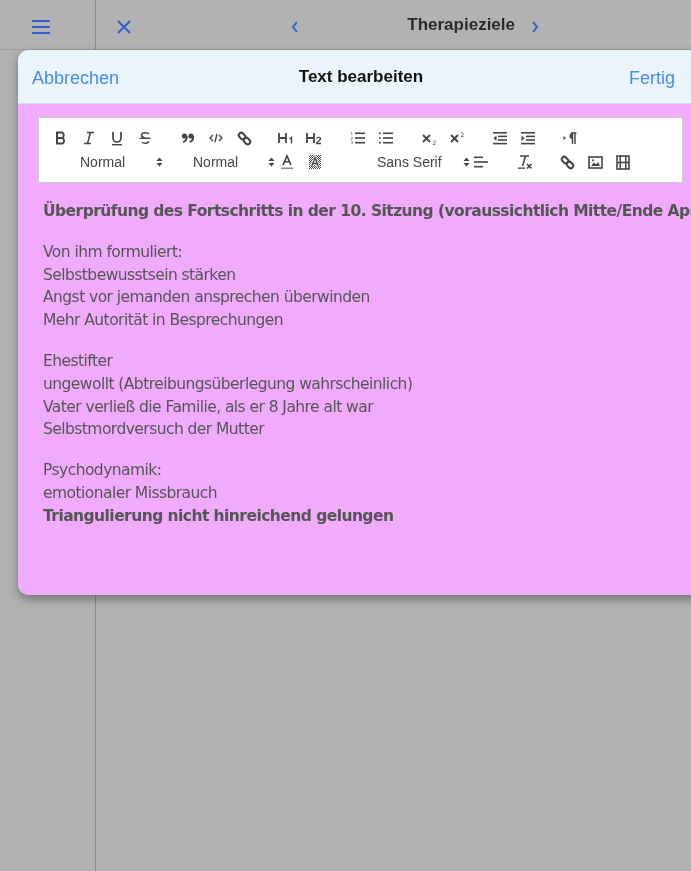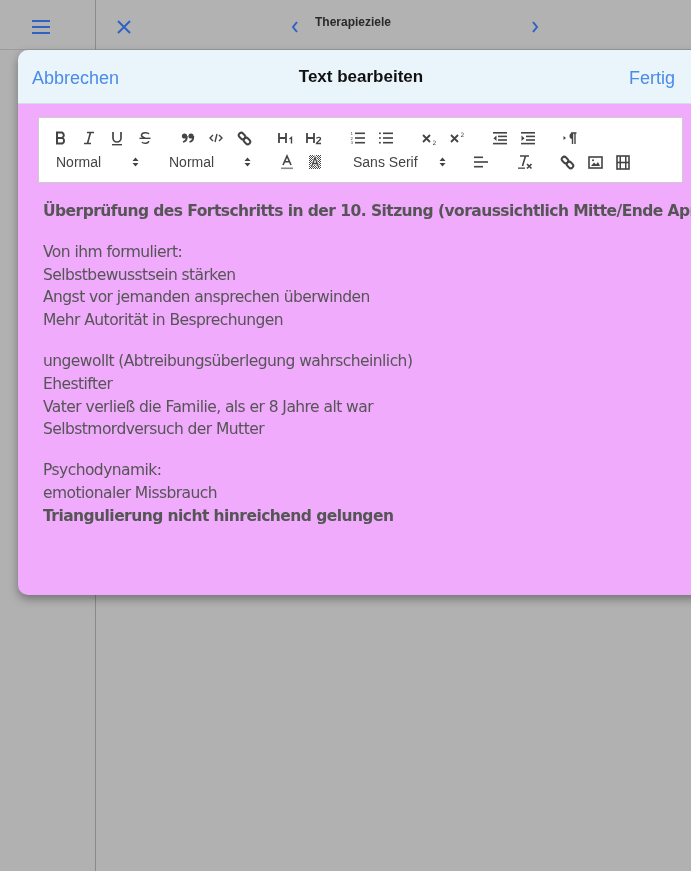--- a/index.html
+++ b/index.html
@@ -24,22 +24,22 @@
     }
     .icon-btn {
       position: absolute; display: flex; align-items: center; justify-content: center;
       color: #2f62c4; cursor: pointer;
     }
     .menu-btn { left: 26px; top: 12px; width: 30px; height: 30px; }
     .close-btn { left: 110px; top: 12px; width: 28px; height: 30px; }
     .prev-btn { left: 282px; top: 12px; width: 26px; height: 30px; }
     .next-btn { left: 522px; top: 12px; width: 26px; height: 30px; }
     .topbar-title {
-      position: absolute; left: 315px; width: 200px; top: 15px; text-align: left;
-      font-size: 12px; font-weight: bold; color: #2a2a2a;
+      position: absolute; left: 315px; width: 200px; top: 15px; text-align: right;
+      font-size: 17px; font-weight: bold; color: #2a2a2a;
     }
 
     
     .modal {
       position: absolute; left: 18px; top: 50px; width: 686px; height: 545px;
       background: #f0abfc; border-radius: 10px; overflow: hidden;
       box-shadow: 0 4px 10px rgba(0,0,0,0.35);
     }
     .modal-header {
       position: relative; height: 54px; background: #e9f4fb;
@@ -64,21 +64,21 @@
     .tb-row { position: absolute; left: 0; height: 24px; width: 100%; }
     .tb-row.r1 { top: 8px; }
     .tb-row.r2 { top: 32px; }
     .tb {
       position: absolute; top: 0; height: 24px; display: flex; align-items: center; justify-content: center;
       color: #444; font-size: 14px; cursor: pointer;
     }
     .tb svg { display: block; }
     .tb-select {
       position: absolute; top: 0; height: 24px; display: flex; align-items: center;
-      color: #444; font-size: 14px; cursor: pointer;
+      color: #444; font-size: 14px; cursor: pointer; margin-left: 24px;
     }
     .tb-select .lbl { white-space: nowrap; }
     .tb-select .arrows { position: absolute; display: flex; flex-direction: column; align-items: center; }
 
     
     .editor {
       position: absolute; left: 25px; top: 150px; width: 640px;
       font-family: "DejaVu Sans", sans-serif; font-size: 15.5px; color: #555; line-height: 22.8px;
       letter-spacing: -0.55px;
     }
@@ -349,22 +349,22 @@
     </div>
 
     <div class="editor">
       <p class="b">Überprüfung des Fortschritts in der 10. Sitzung (voraussichtlich Mitte/Ende April)</p>
       <div class="gap"></div>
       <p>Von ihm formuliert:</p>
       <p>Selbstbewusstsein stärken</p>
       <p>Angst vor jemanden ansprechen überwinden</p>
       <p>Mehr Autorität in Besprechungen</p>
       <div class="gap"></div>
+      <p>Ehestifter</p>
       <p>ungewollt (Abtreibungsüberlegung wahrscheinlich)</p>
-      <p>Ehestifter</p>
       <p>Vater verließ die Familie, als er 8 Jahre alt war</p>
       <p>Selbstmordversuch der Mutter</p>
       <div class="gap"></div>
       <p>Psychodynamik:</p>
       <p>emotionaler Missbrauch</p>
       <p class="b">Triangulierung nicht hinreichend gelungen</p>
     </div>
   </div>
 </div>
 

